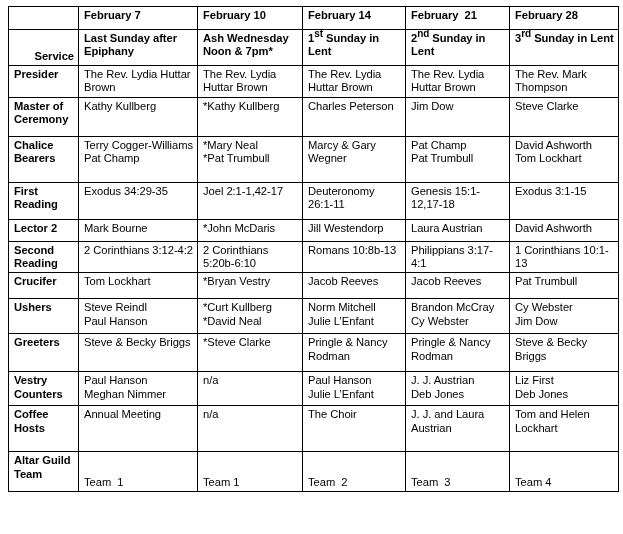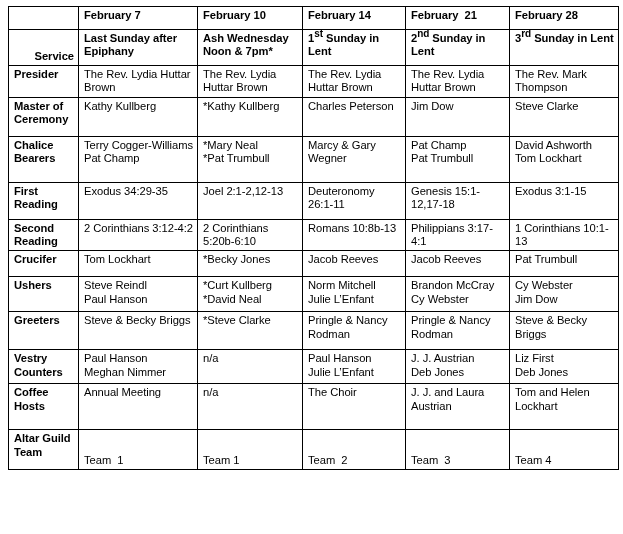--- a/index.html
+++ b/index.html
@@ -142,37 +142,45 @@
 *Pat Trumbull</td>
           <td>Marcy &amp; Gary Wegner</td>
           <td>Pat Champ
 Pat Trumbull</td>
           <td>David Ashworth
 Tom Lockhart</td>
         </tr>
         <tr class="r-firstread">
           <td class="role-label">First Reading</td>
           <td>Exodus 34:29-35</td>
-          <td>Joel 2:1-2,12-13</td>
+          <td>Joel 2:1-1,42-17</td>
           <td>Deuteronomy 26:1-11</td>
           <td>Genesis 15:1-12,17-18</td>
           <td>Exodus 3:1-15</td>
+        </tr>
+        <tr class="r-lector2">
+          <td class="role-label">Lector 2</td>
+          <td>Mark Bourne</td>
+          <td>*John McDaris</td>
+          <td>Jill Westendorp</td>
+          <td>Laura Austrian</td>
+          <td>David Ashworth</td>
         </tr>
         <tr class="r-secondread">
           <td class="role-label">Second Reading</td>
           <td>2 Corinthians 3:12-4:2</td>
           <td>2 Corinthians 5:20b-6:10</td>
           <td>Romans 10:8b-13</td>
           <td>Philippians 3:17-4:1</td>
           <td>1 Corinthians 10:1-13</td>
         </tr>
         <tr class="r-crucifer">
           <td class="role-label">Crucifer</td>
           <td>Tom Lockhart</td>
-          <td>*Becky Jones</td>
+          <td>*Bryan Vestry</td>
           <td>Jacob Reeves</td>
           <td>Jacob Reeves</td>
           <td>Pat Trumbull</td>
         </tr>
         <tr class="r-ushers">
           <td class="role-label">Ushers</td>
           <td>Steve Reindl
 Paul Hanson</td>
           <td>*Curt Kullberg
 *David Neal</td>

